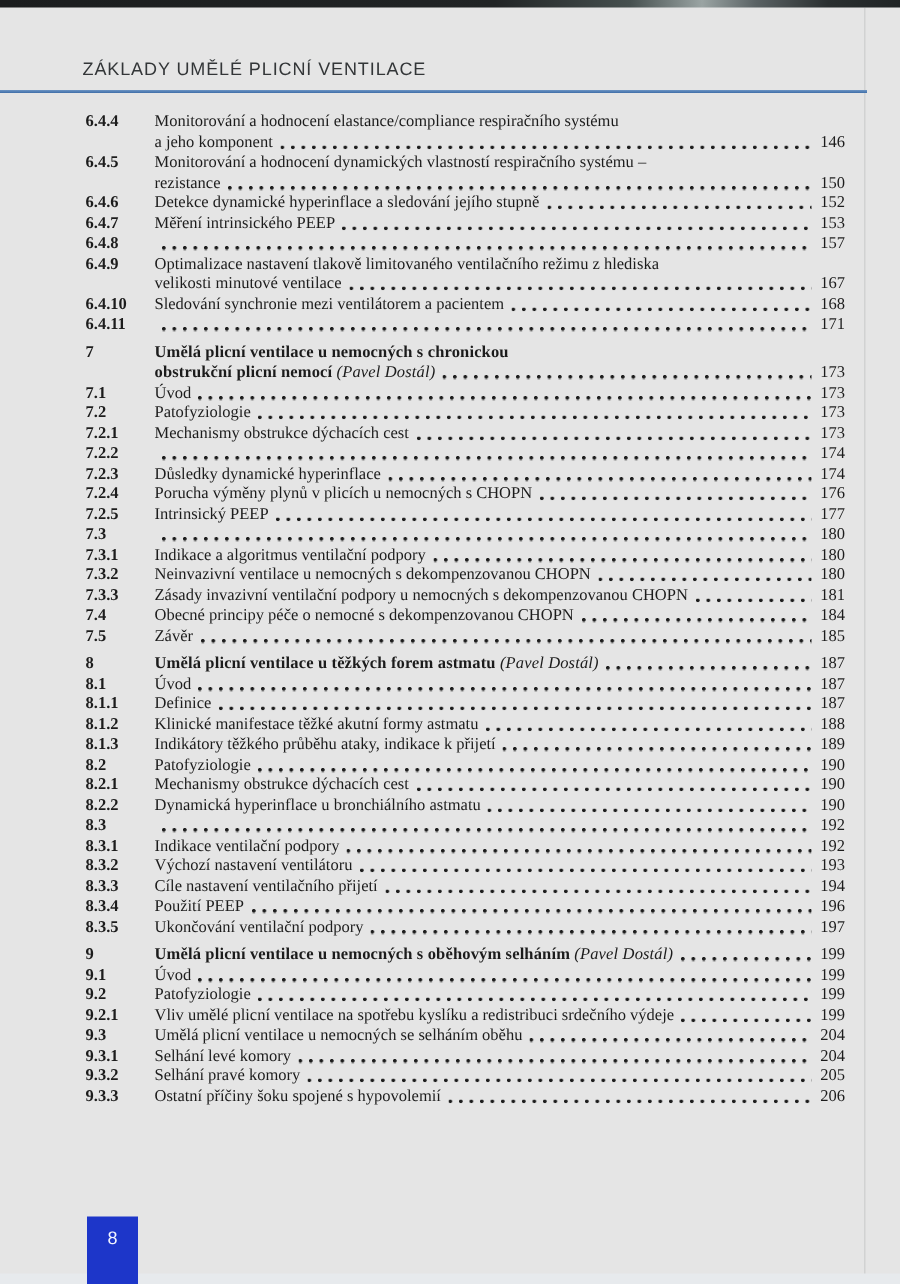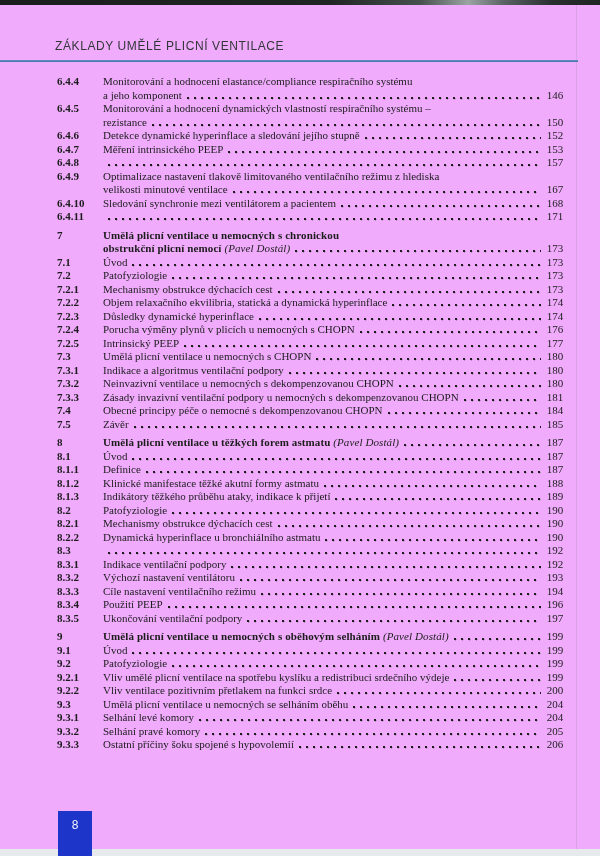--- a/index.html
+++ b/index.html
@@ -1,20 +1,20 @@
 <!DOCTYPE html>
 <html lang="cs"><head>
 <meta charset="utf-8">
 <style>
   html, body { margin: 0; padding: 0; background: #ffffff; }
   .page {
     position: relative;
     width: 600px;
     height: 856px;
-    background: #f0abfc;
+    background: #e5e5e5;
     overflow: hidden;
     font-family: "Liberation Serif", serif;
     color: #1c1c1c;
   }
   
   .scan-strip-top {
     position: absolute; top: 0; left: 0; width: 100%; height: 5px;
     background: linear-gradient(90deg,
       #1b1d1e 0%, #212425 55%, #46504f 70%, #9aa4a3 78%,
       #5a6264 84%, #2a2f30 92%, #202425 100%);
@@ -164,21 +164,20 @@
         <span class="pg">173</span>
       </div>
       <div class="row">
         <span class="num">7.2.1</span>
         <span class="title">Mechanismy obstrukce dýchacích cest</span>
         <span class="dots"></span>
         <span class="pg">173</span>
       </div>
       <div class="row">
         <span class="num">7.2.2</span>
-        <span class="title">Objem relaxačního ekvilibria, statická a dynamická hyperinflace</span>
         <span class="dots"></span>
         <span class="pg">174</span>
       </div>
       <div class="row">
         <span class="num">7.2.3</span>
         <span class="title">Důsledky dynamické hyperinflace</span>
         <span class="dots"></span>
         <span class="pg">174</span>
       </div>
       <div class="row">
@@ -188,21 +187,20 @@
         <span class="pg">176</span>
       </div>
       <div class="row">
         <span class="num">7.2.5</span>
         <span class="title">Intrinsický PEEP</span>
         <span class="dots"></span>
         <span class="pg">177</span>
       </div>
       <div class="row">
         <span class="num">7.3</span>
-        <span class="title">Umělá plicní ventilace u nemocných s CHOPN</span>
         <span class="dots"></span>
         <span class="pg">180</span>
       </div>
       <div class="row">
         <span class="num">7.3.1</span>
         <span class="title">Indikace a algoritmus ventilační podpory</span>
         <span class="dots"></span>
         <span class="pg">180</span>
       </div>
       <div class="row">
@@ -289,21 +287,21 @@
         <span class="pg">192</span>
       </div>
       <div class="row">
         <span class="num">8.3.2</span>
         <span class="title">Výchozí nastavení ventilátoru</span>
         <span class="dots"></span>
         <span class="pg">193</span>
       </div>
       <div class="row">
         <span class="num">8.3.3</span>
-        <span class="title">Cíle nastavení ventilačního režimu</span>
+        <span class="title">Cíle nastavení ventilačního přijetí</span>
         <span class="dots"></span>
         <span class="pg">194</span>
       </div>
       <div class="row">
         <span class="num">8.3.4</span>
         <span class="title">Použití PEEP</span>
         <span class="dots"></span>
         <span class="pg">196</span>
       </div>
       <div class="row">
@@ -328,26 +326,20 @@
         <span class="num">9.2</span>
         <span class="title">Patofyziologie</span>
         <span class="dots"></span>
         <span class="pg">199</span>
       </div>
       <div class="row">
         <span class="num">9.2.1</span>
         <span class="title">Vliv umělé plicní ventilace na spotřebu kyslíku a redistribuci srdečního výdeje</span>
         <span class="dots"></span>
         <span class="pg">199</span>
-      </div>
-      <div class="row">
-        <span class="num">9.2.2</span>
-        <span class="title">Vliv ventilace pozitivním přetlakem na funkci srdce</span>
-        <span class="dots"></span>
-        <span class="pg">200</span>
       </div>
       <div class="row">
         <span class="num">9.3</span>
         <span class="title">Umělá plicní ventilace u nemocných se selháním oběhu</span>
         <span class="dots"></span>
         <span class="pg">204</span>
       </div>
       <div class="row">
         <span class="num">9.3.1</span>
         <span class="title">Selhání levé komory</span>

